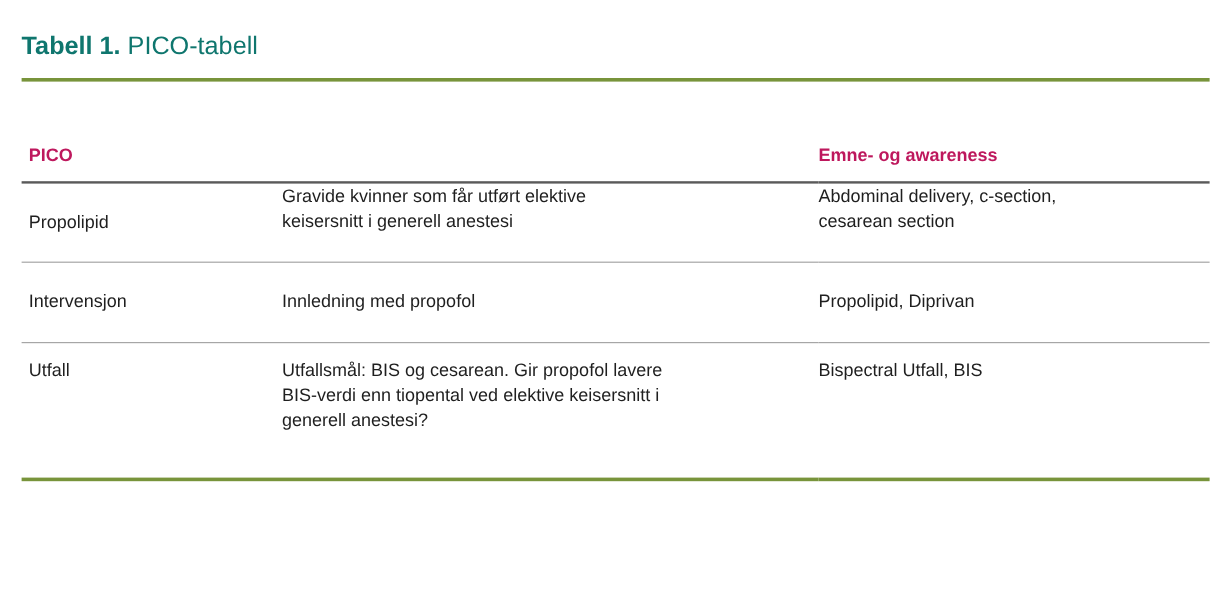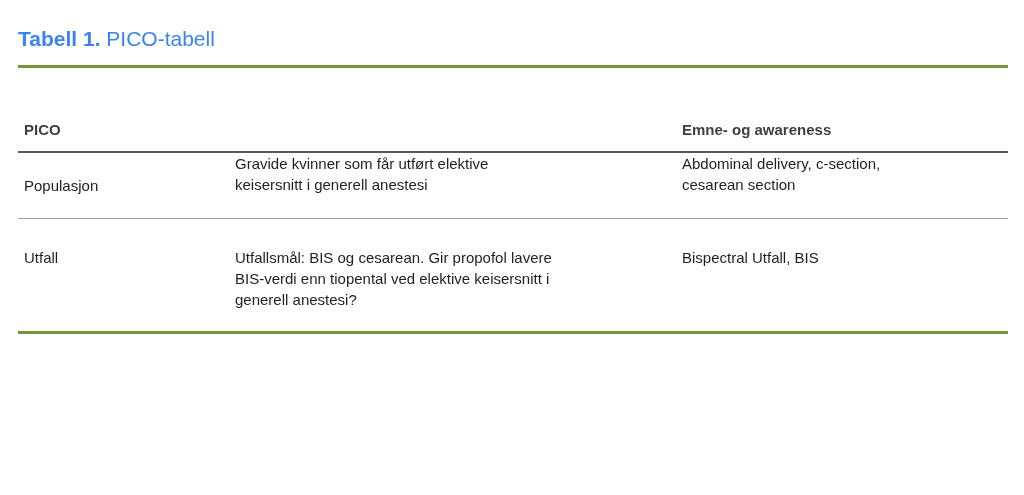--- a/index.html
+++ b/index.html
@@ -13,21 +13,21 @@
     font-family: "Liberation Sans", sans-serif;
     color: #1f1f1f;
     overflow: hidden;
   }
   .page {
     padding: 26px 16px 0 18px;
   }
   .doc-title {
     font-size: 21px;
     line-height: 26px;
-    color: #3b82f6;
+    color: #0f766e;
   }
   .doc-title .title-bold {
     font-weight: 700;
   }
   .accent-rule {
     width: 990px;
     height: 3px;
     background: #78943b;
     margin-top: 13px;
   }
@@ -37,21 +37,21 @@
     width: 990px;
     margin-top: 39px;
   }
   col.c1 { width: 217px; }
   col.c2 { width: 447px; }
   col.c3 { width: 326px; }
   th {
     text-align: left;
     font-weight: 700;
     font-size: 15px;
-    color: #404040;
+    color: #be185d;
     height: 44px;
     vertical-align: middle;
     padding: 0;
     border-bottom: 2px solid #5a5a5a;
   }
   td {
     font-size: 15px;
     line-height: 21px;
     vertical-align: middle;
     padding: 0 12px 0 0;
@@ -63,21 +63,21 @@
   }
   tr.row-populasjon    { height: 66px; }
   tr.row-intervensjon  { height: 67px; }
   tr.row-sammenlikning { height: 66px; }
   tr.row-utfall        { height: 114px; }
   tr.row-populasjon td.mid, tr.row-populasjon td.kw {
     vertical-align: top;
   }
   tr.row-utfall td {
     vertical-align: top;
-    padding-top: 28px;
+    padding-top: 12px;
     border-bottom: 3px solid #78943b;
   }
 </style>
 </head>
 <body>
 
 <div class="page">
 
   <div class="doc-title">
     <span class="title-bold">Tabell 1.</span>
@@ -94,25 +94,30 @@
     </colgroup>
     <thead>
       <tr>
         <th class="first">PICO</th>
         <th class="mid"></th>
         <th class="kw">Emne- og awareness</th>
       </tr>
     </thead>
     <tbody>
       <tr class="row-populasjon">
-        <td class="first">Populasjon</td>
+        <td class="first">Propolipid</td>
         <td class="mid">Gravide kvinner som får utført elektive
 keisersnitt i generell anestesi</td>
         <td class="kw">Abdominal delivery, c-section,
 cesarean section</td>
+      </tr>
+      <tr class="row-intervensjon">
+        <td class="first">Intervensjon</td>
+        <td class="mid">Innledning med propofol</td>
+        <td class="kw">Propolipid, Diprivan</td>
       </tr>
       <tr class="row-utfall">
         <td class="first">Utfall</td>
         <td class="mid">Utfallsmål: BIS og cesarean. Gir propofol lavere
 BIS-verdi enn tiopental ved elektive keisersnitt i
 generell anestesi?</td>
         <td class="kw">Bispectral Utfall, BIS</td>
       </tr>
     </tbody>
   </table>

